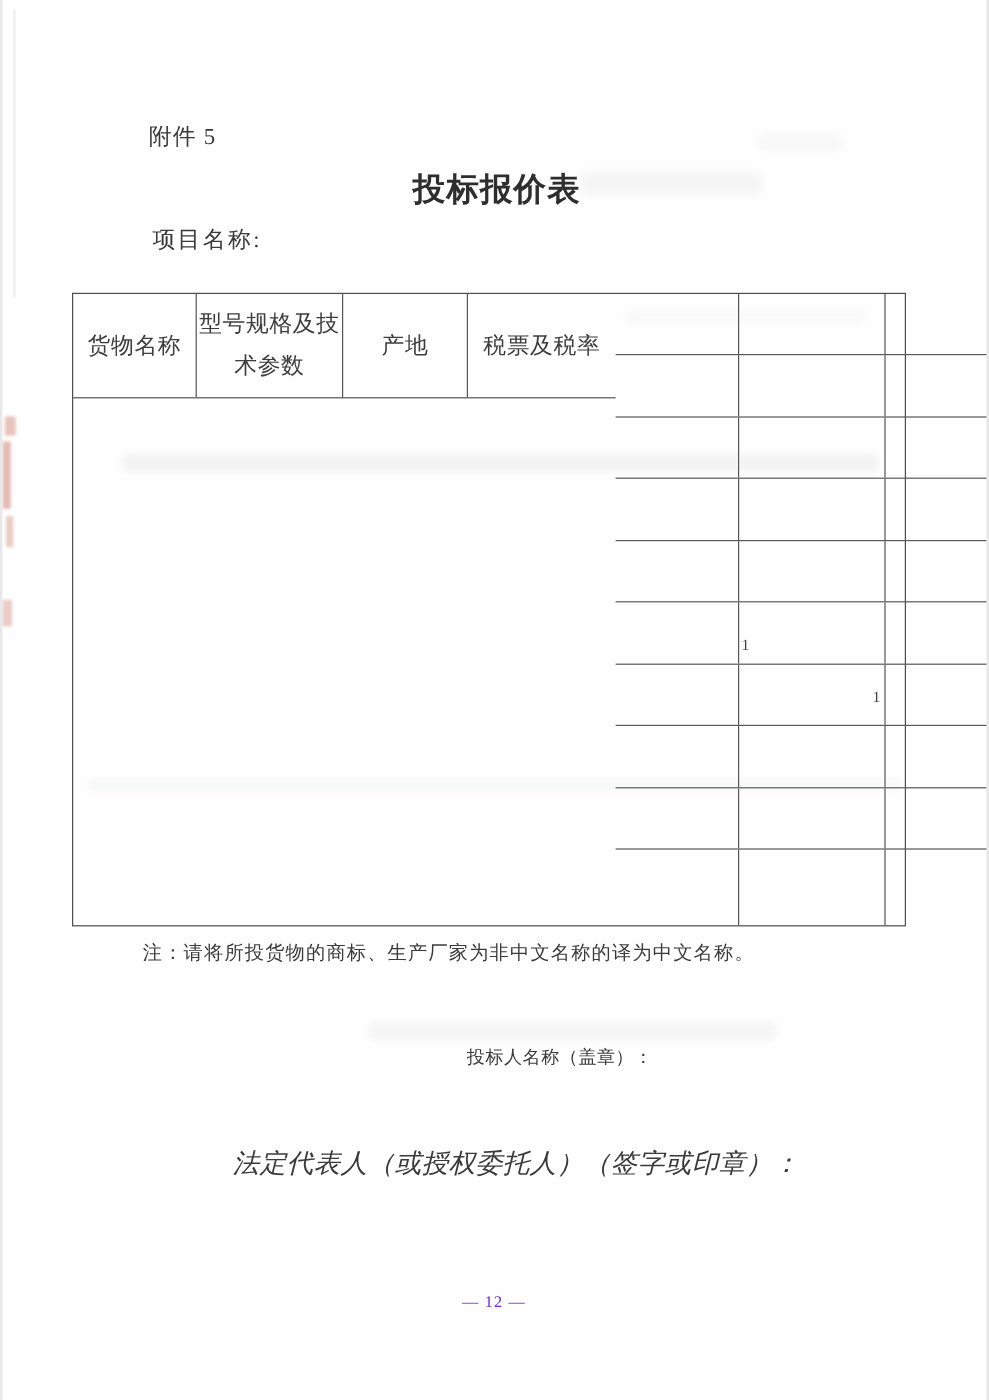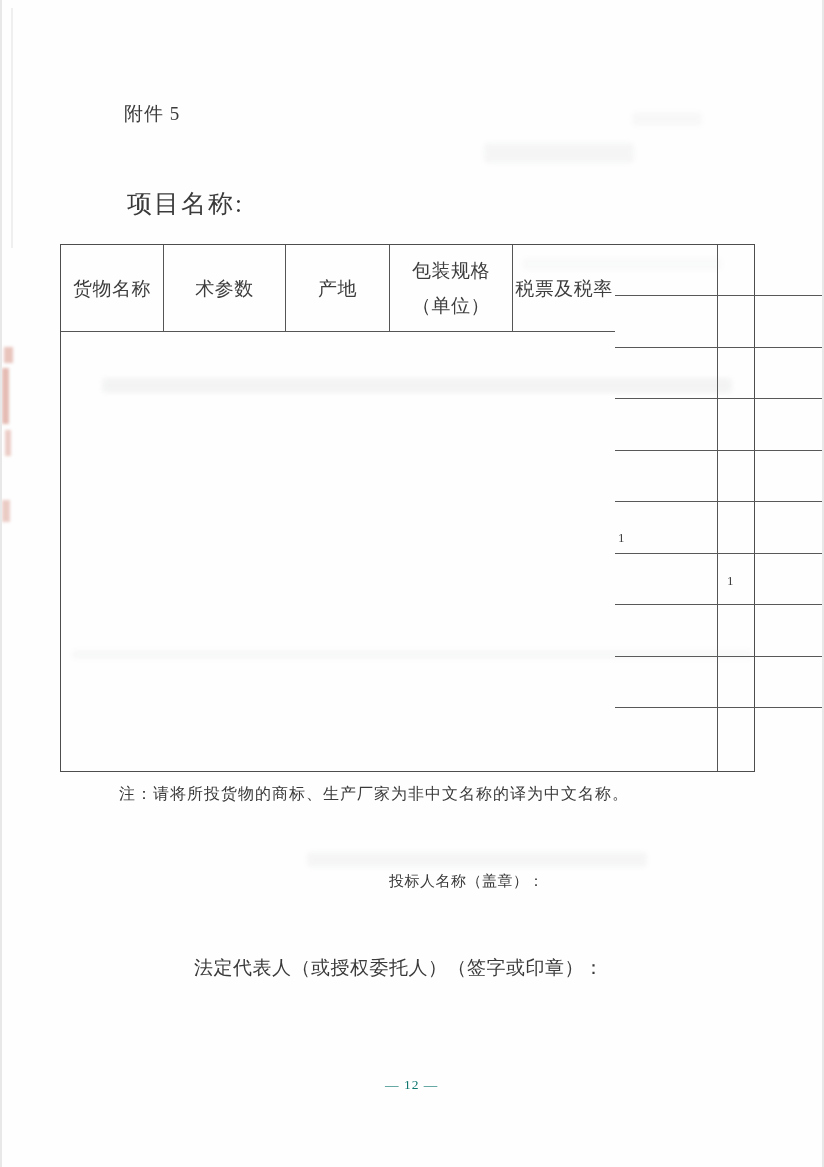--- a/index.html
+++ b/index.html
@@ -9,21 +9,21 @@
     margin:0 auto;
     background:#fefefe;
     overflow:hidden;
     font-family:"Liberation Serif","DejaVu Serif",serif;
     color:#3a3a3a;
   }
   .abs{position:absolute;white-space:nowrap;}
 
   .attachment{left:122px;top:101px;font-size:19px;letter-spacing:1px;}
   .doc-title{left:342px;top:140px;font-size:27px;font-weight:bold;color:#2e2e2e;letter-spacing:1px;}
-  .project{left:125px;top:187px;font-size:25px;letter-spacing:2px;}
+  .project{left:125px;top:187px;font-size:19px;letter-spacing:2px;}
 
   
   .btable{
     position:absolute;left:58px;top:244px;
     width:695px;height:528px;
     border:1.5px solid #4d4d4d;
     box-sizing:border-box;
     display:flex;flex-direction:row;
   }
   .trow{display:flex;width:100%;box-sizing:border-box;}
@@ -43,22 +43,22 @@
   .tbody{display:flex;flex-direction:column;flex:1;}
   .brow{flex:1;border-bottom:1.4px solid #585858;}
   .brow:last-child{border-bottom:none;flex:1.24;}
 
   .stray{position:absolute;font-size:13px;color:#3f3f3f;font-family:"Liberation Serif",serif;}
   .stray-1{left:557px;top:285px;}
   .stray-2{left:666px;top:328px;}
 
   .note{left:117px;top:784px;font-size:16px;letter-spacing:1px;}
   .bidder{left:387px;top:872px;font-size:15px;letter-spacing:.5px;}
-  .legal{left:192px;top:955px;font-size:19px;letter-spacing:.5px;}
-  .pagenum{left:383px;top:1077px;font-size:13.5px;color:#0f766e;letter-spacing:1px;}
+  .legal{left:192px;top:955px;font-size:22px;letter-spacing:.5px;font-style:italic;}
+  .pagenum{left:383px;top:1077px;font-size:13.5px;color:#6d28d9;letter-spacing:1px;}
 
   
   .smudge{position:absolute;background:#8a8f96;filter:blur(2.5px);border-radius:4px;}
   .sm-title{left:482px;top:143px;width:150px;height:20px;opacity:.07;}
   .sm-title2{left:630px;top:112px;width:70px;height:14px;opacity:.05;}
   .sm-row2{left:100px;top:378px;width:630px;height:15px;opacity:.09;}
   .sm-row8{left:70px;top:650px;width:680px;height:9px;opacity:.05;}
   .sm-sig{left:305px;top:852px;width:340px;height:15px;opacity:.07;}
   .sm-hdr{left:520px;top:258px;width:200px;height:12px;opacity:.04;}
   .redmark{position:absolute;background:#c05a45;filter:blur(1.5px);}
@@ -68,37 +68,35 @@
   .rm-4{left:0;top:500px;width:8px;height:22px;opacity:.3;}
   .edge-line{position:absolute;left:9px;top:8px;width:1.5px;height:240px;background:#000;opacity:.06;}
 </style>
 </head>
 <body>
 
 <div class="page">
 
   <div class="abs attachment">附件 5</div>
 
+  <div class="abs doc-title">投标报价表</div>
 
   <div class="abs project">项目名称:</div>
 
   <div class="btable">
     <div class="trow hrow">
       <div class="hcell">
         <span>货物名称</span>
       </div>
       <div class="hcell">
+        <span>型号规格及技</span>
         <span>术参数</span>
       </div>
       <div class="hcell">
         <span>产地</span>
-      </div>
-      <div class="hcell">
-        <span>包装规格</span>
-        <span>（单位）</span>
       </div>
       <div class="hcell">
         <span>税票及税率</span>
       </div>
     </div>
     <div class="tbody">
         <div class="trow brow">
           <div></div>
           <div></div>
           <div></div>

